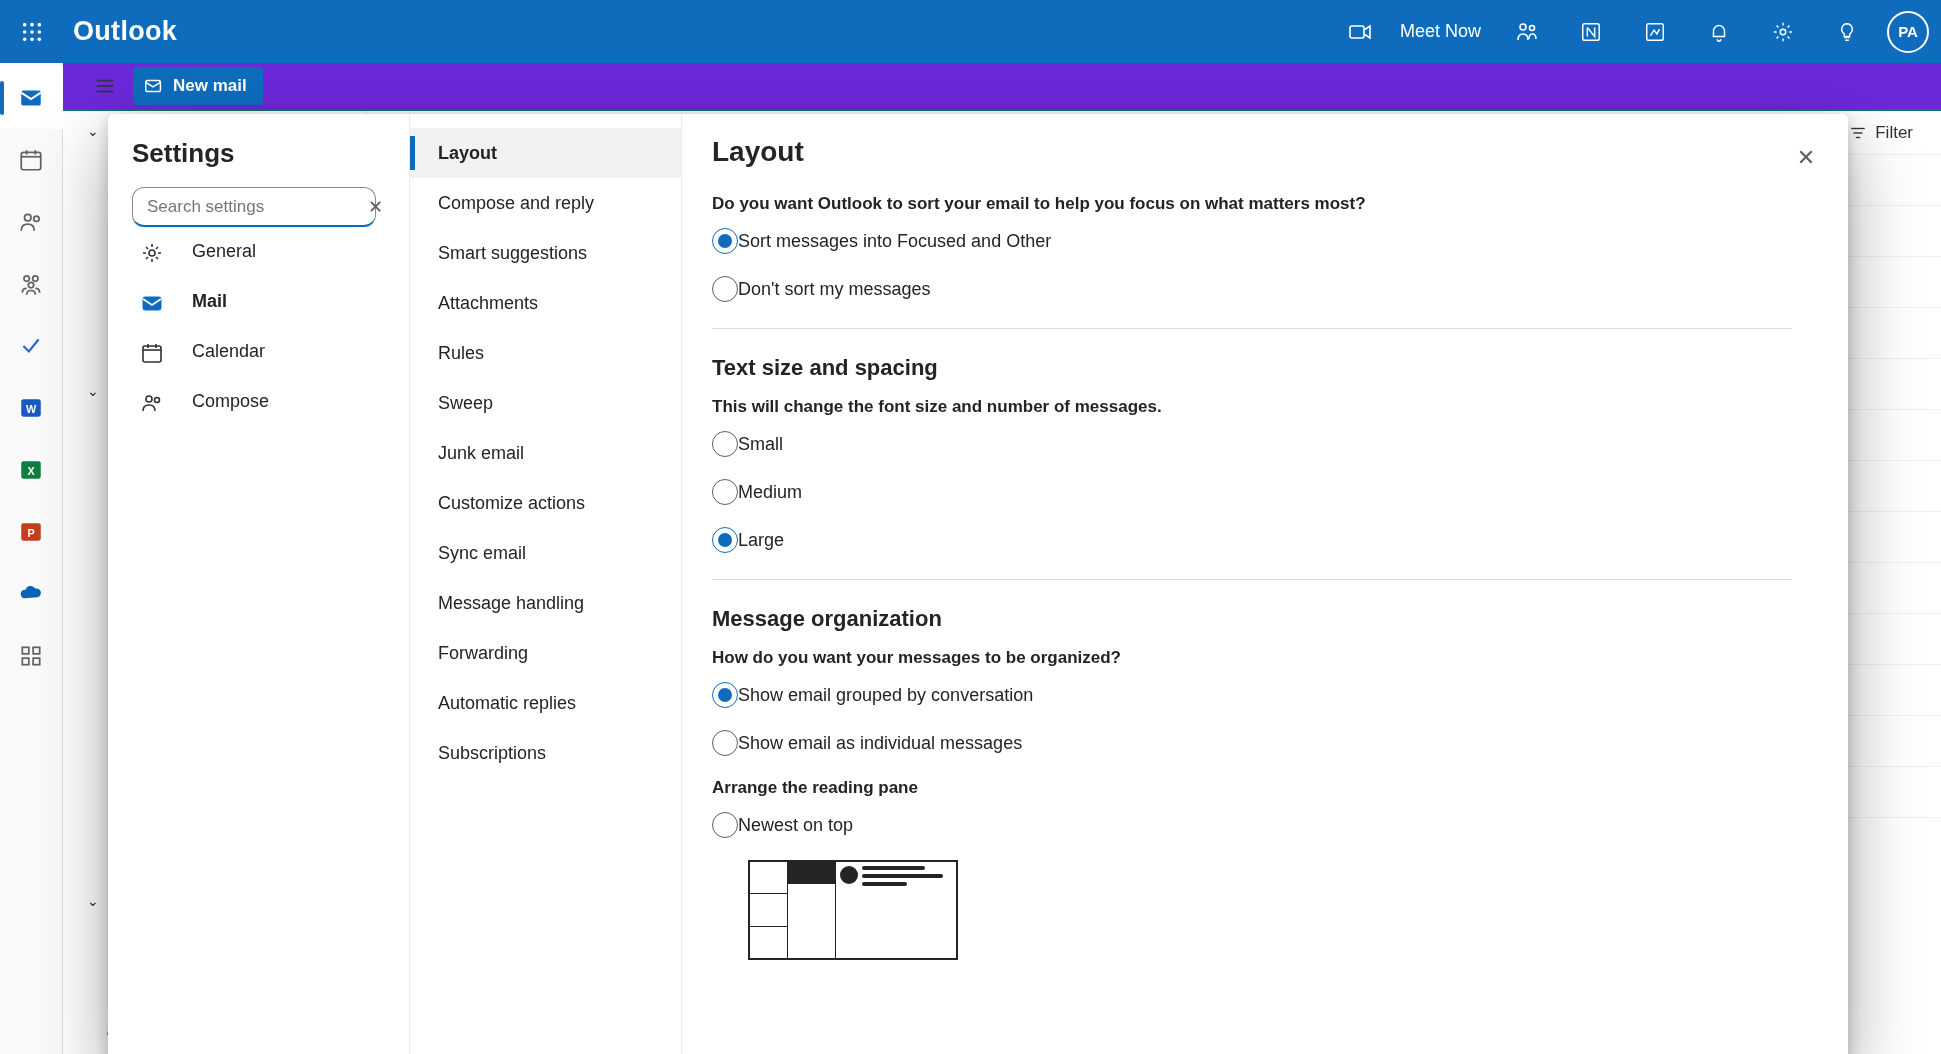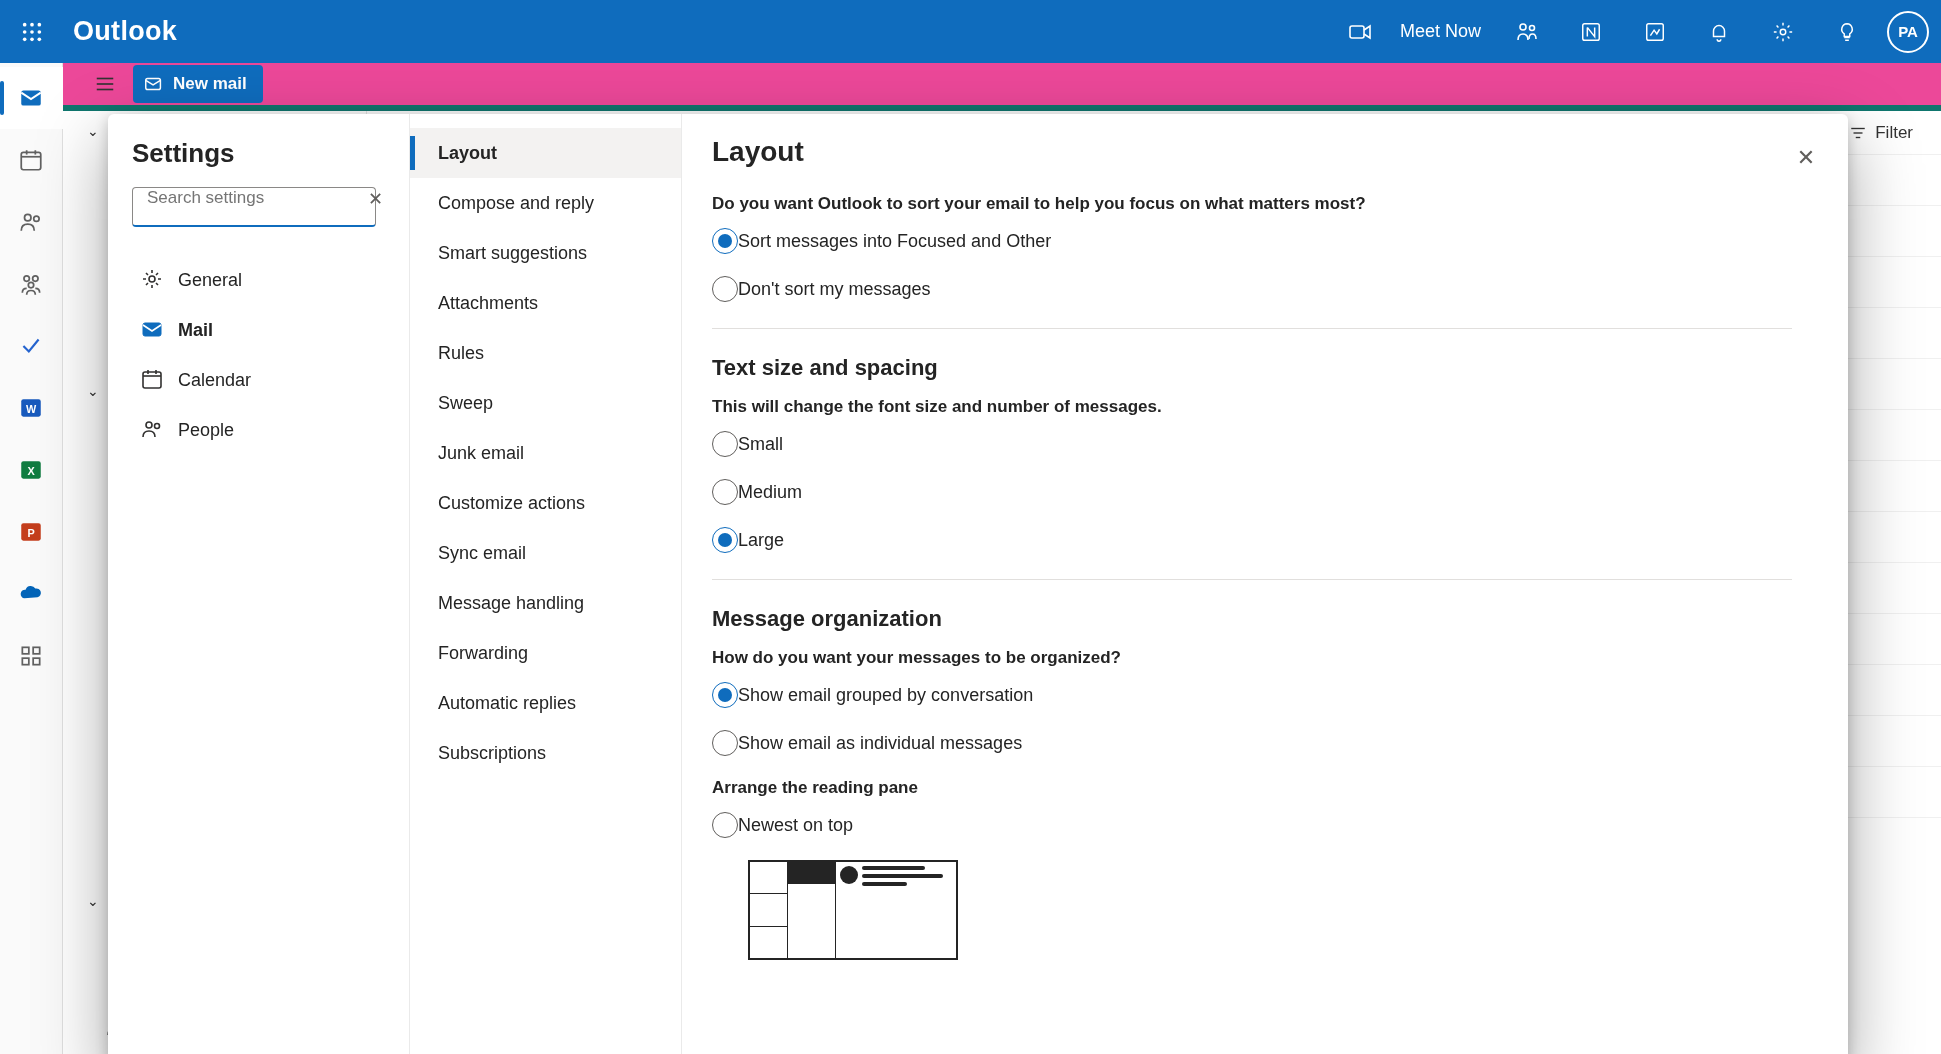--- a/index.html
+++ b/index.html
@@ -96,22 +96,22 @@
     font-size: 12px; color: #666;
   }
 
   
   .bg-content {
     position: absolute;
     left: 63px; top: 63px; right: 0; bottom: 0;
   }
   .toolbar-row {
     height: 48px;
-    background: #ec4899;
-    border-bottom: 6px solid #0f766e;
+    background: #6d28d9;
+    border-bottom: 2px solid #0f766e;
     display: flex;
     align-items: center;
     padding-left: 20px;
   }
   .hamburger { width: 44px; height: 44px; display: flex; align-items: center; justify-content: center; }
   .hamburger svg { stroke: #333; }
   .new-mail-btn {
     background: #0F6CBD;
     color: #fff;
     height: 38px;
@@ -187,35 +187,35 @@
     border-right: 1px solid #eaeaea;
     padding: 24px 14px 24px 24px;
   }
   .settings-title {
     font-size: 26px; font-weight: 600; margin-bottom: 18px; color: #242424;
   }
   .search-settings {
     width: 244px; height: 40px;
     border: 1px solid #8a8886;
     border-bottom: 2px solid #0F6CBD;
-    border-radius: 4px;
-    display: flex; align-items: flex-start;
-    padding: 0 8px;
+    border-radius: 12px;
+    display: flex; align-items: center;
+    padding: 16px 8px;
     margin-bottom: 14px;
   }
   .search-settings svg { fill: #605e5c; margin-right: 6px; width: 16px; height: 16px; }
   .search-settings input {
     flex: 1; border: none; outline: none; font-size: 17px;
     background: transparent;
   }
   .search-settings .clear { color: #605e5c; font-size: 18px; width: 20px; text-align: center; }
 
   .cat-item {
-    height: 50px; display: flex; align-items: flex-end;
-    padding-left: 8px; gap: 14px;
+    height: 50px; display: flex; align-items: flex-start;
+    padding-left: 8px; gap: 28px;
     font-size: 18px; color: #242424;
     border-radius: 4px;
   }
   .cat-item svg { width: 24px; height: 24px; stroke: #323130; fill: none; }
   .cat-item.active { font-weight: 700; }
   .cat-item.active svg { fill: #0F6CBD; stroke: #0F6CBD; }
 
   
   .col2 {
     width: 272px;
@@ -556,21 +556,21 @@
             <line x1="16" y1="3" x2="16" y2="7"></line>
           </svg>
         <span>Calendar</span>
       </div>
       <div class="cat-item">
         <svg viewBox="0 0 24 24" stroke-width="1.6">
             <circle cx="9" cy="8" r="3"></circle>
             <circle cx="17" cy="9" r="2.5"></circle>
             <path d="M3 20 Q3 14 9 14 Q15 14 15 20"></path>
           </svg>
-        <span>People</span>
+        <span>Compose</span>
       </div>
     </div>
 
     <div class="col2">
       <div class="nav-item active">
           <span>Layout</span>
         </div>
       <div class="nav-item">
           <span>Compose and reply</span>
         </div>

